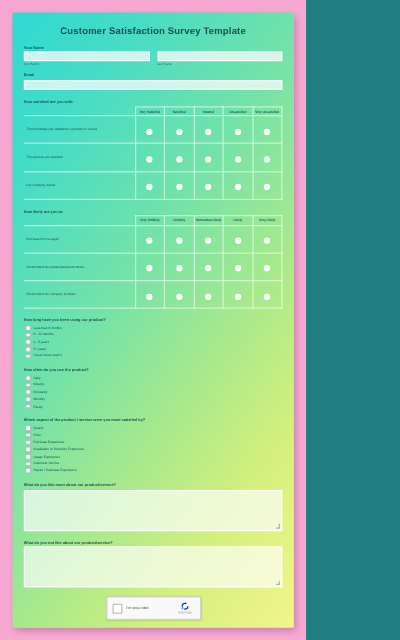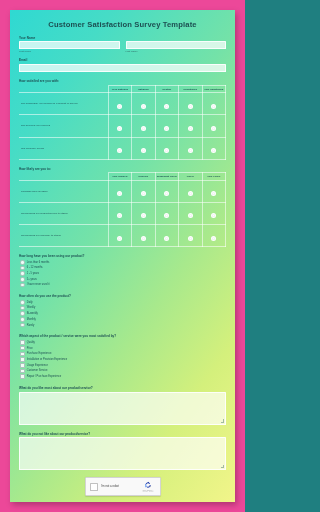--- a/index.html
+++ b/index.html
@@ -2,21 +2,21 @@
 <html><head>
 <meta charset="utf-8">
 <style>
   html,body{margin:0;padding:0;}
   body{
     width:245px;height:512px;overflow:hidden;
     background:#1f7f80;
     font-family:"Liberation Sans", sans-serif;
     -webkit-font-smoothing:antialiased;
   }
-  .page{position:relative;width:245px;height:512px;background:#ec4899;}
+  .page{position:relative;width:245px;height:512px;background:#f9a8d4;}
 
   
   .card{
     position:absolute;left:10px;top:10px;width:225px;height:492px;
     background:linear-gradient(125deg,#2fd9d2 0%,#46dcc6 18%,#74e2a8 42%,#a8e98c 62%,#d4f07c 80%,#f2f58a 100%);
     box-shadow:2px 3px 6px rgba(0,0,0,.25);
     overflow:hidden;
     box-sizing:border-box;
   }
   .inner{padding:6px 9px 8px 9px;box-sizing:border-box;}

